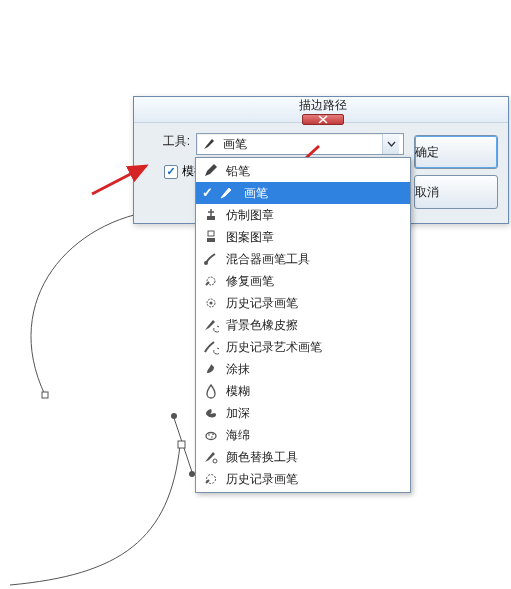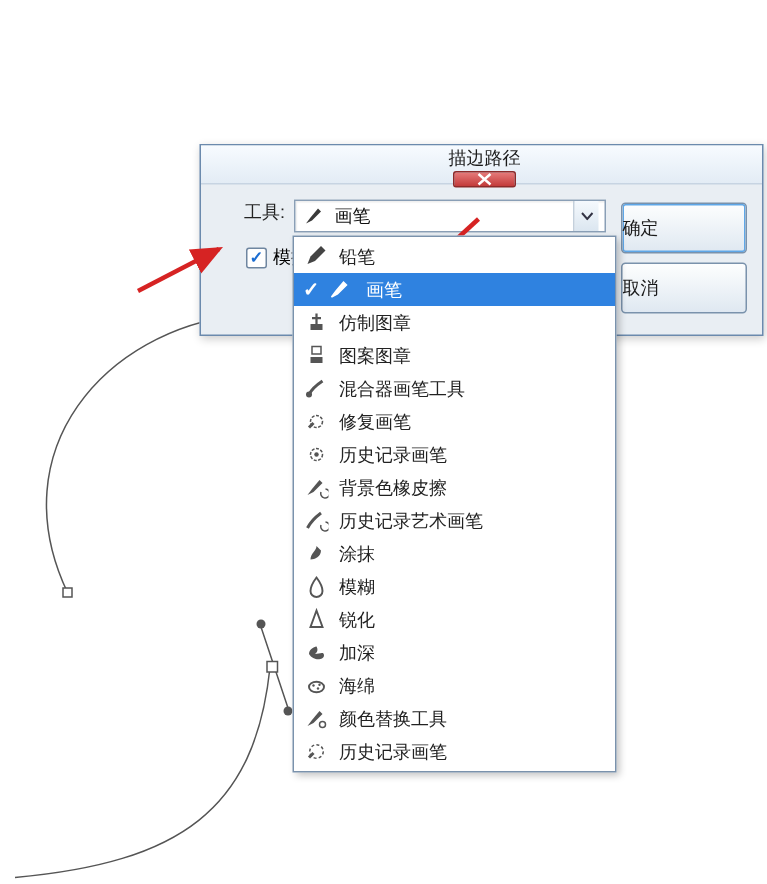--- a/index.html
+++ b/index.html
@@ -256,28 +256,20 @@
       <span class="dd-icon">
         <svg class="ic" viewBox="0 0 16 16">
           <path d="M8 2 C11 6 12 9 12 11 A4 4 0 0 1 4 11 C4 9 5 6 8 2 Z" fill="none" stroke="#555" stroke-width="1.3"></path>
         </svg>
       </span>
       <span class="label">模糊</span>
     </div>
     <div class="dd-item">
       <span class="dd-icon">
         <svg class="ic" viewBox="0 0 16 16">
-          <path d="M8 2 L12 13 L4 13 Z" fill="none" stroke="#555" stroke-width="1.3"></path>
-        </svg>
-      </span>
-      <span class="label">锐化</span>
-    </div>
-    <div class="dd-item">
-      <span class="dd-icon">
-        <svg class="ic" viewBox="0 0 16 16">
           <path d="M3 9 C3 5 8 4 8 4 C8 4 10 7 7 9 C10 9 13 7 13 10 C13 13 6 14 3 9 Z" fill="#555"></path>
         </svg>
       </span>
       <span class="label">加深</span>
     </div>
     <div class="dd-item">
       <span class="dd-icon">
         <svg class="ic" viewBox="0 0 16 16">
           <ellipse cx="8" cy="9" rx="5" ry="3.5" fill="none" stroke="#555" stroke-width="1.3"></ellipse>
           <circle cx="6" cy="8" r="0.8" fill="#555"></circle>

